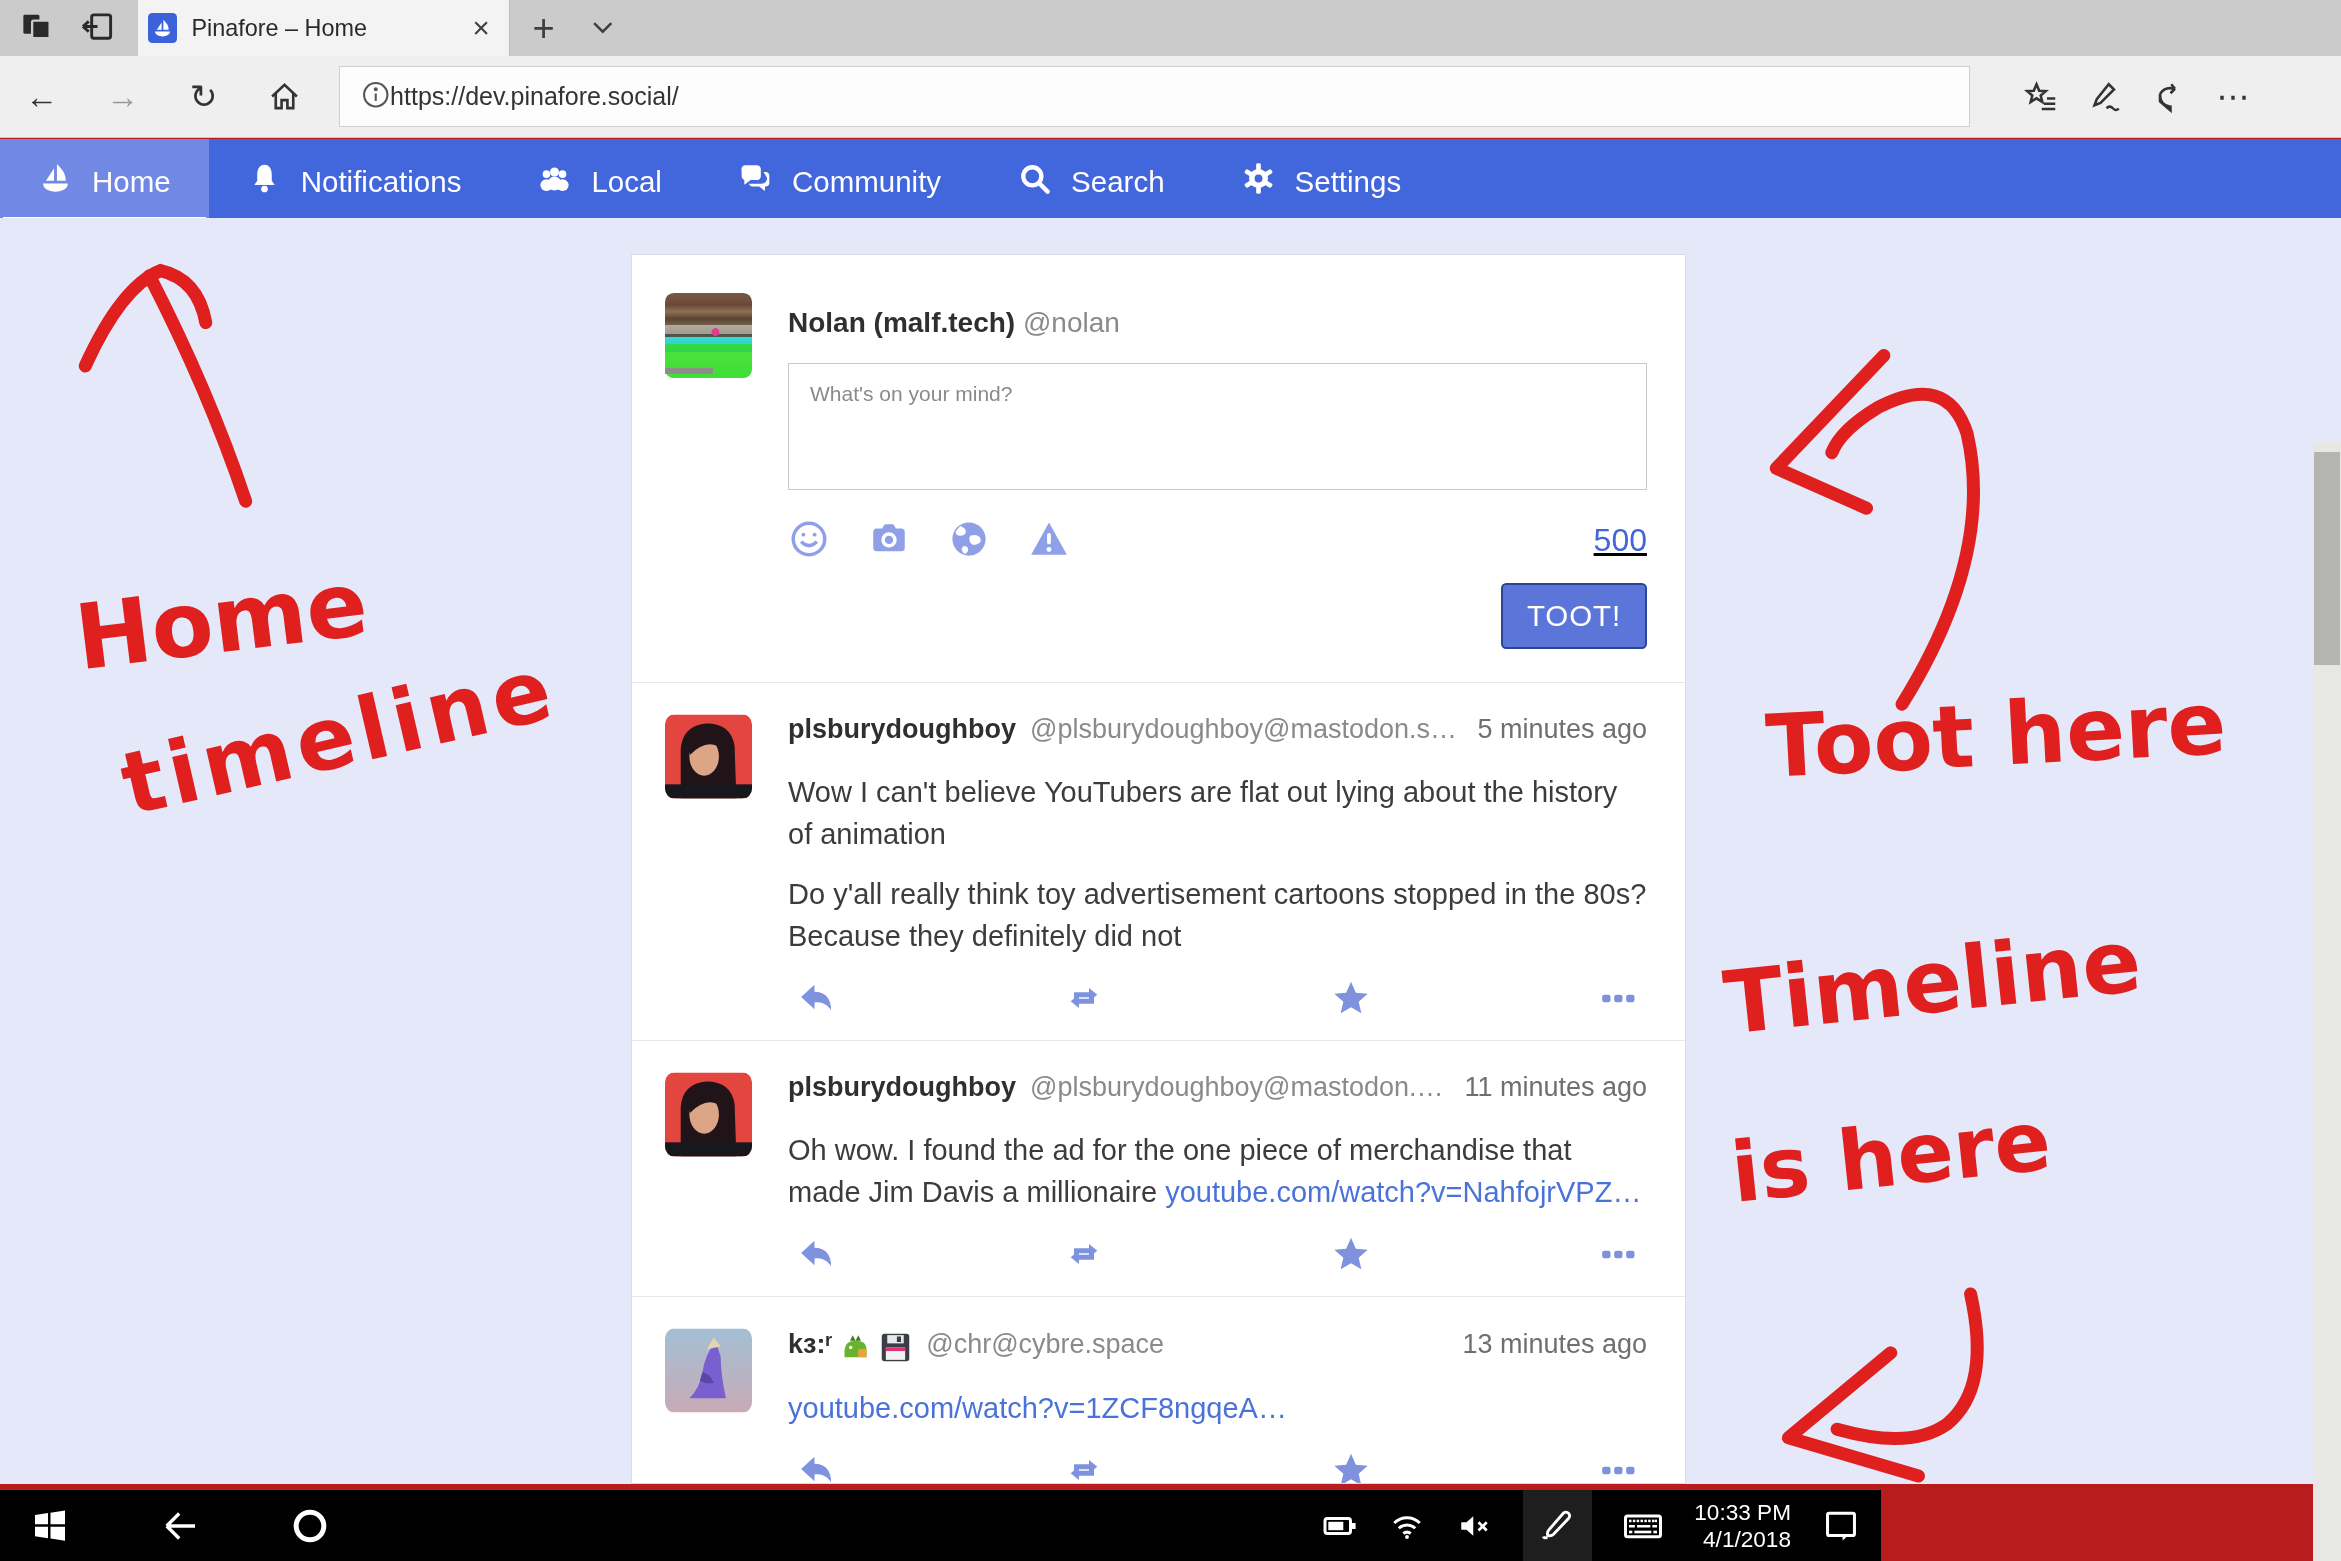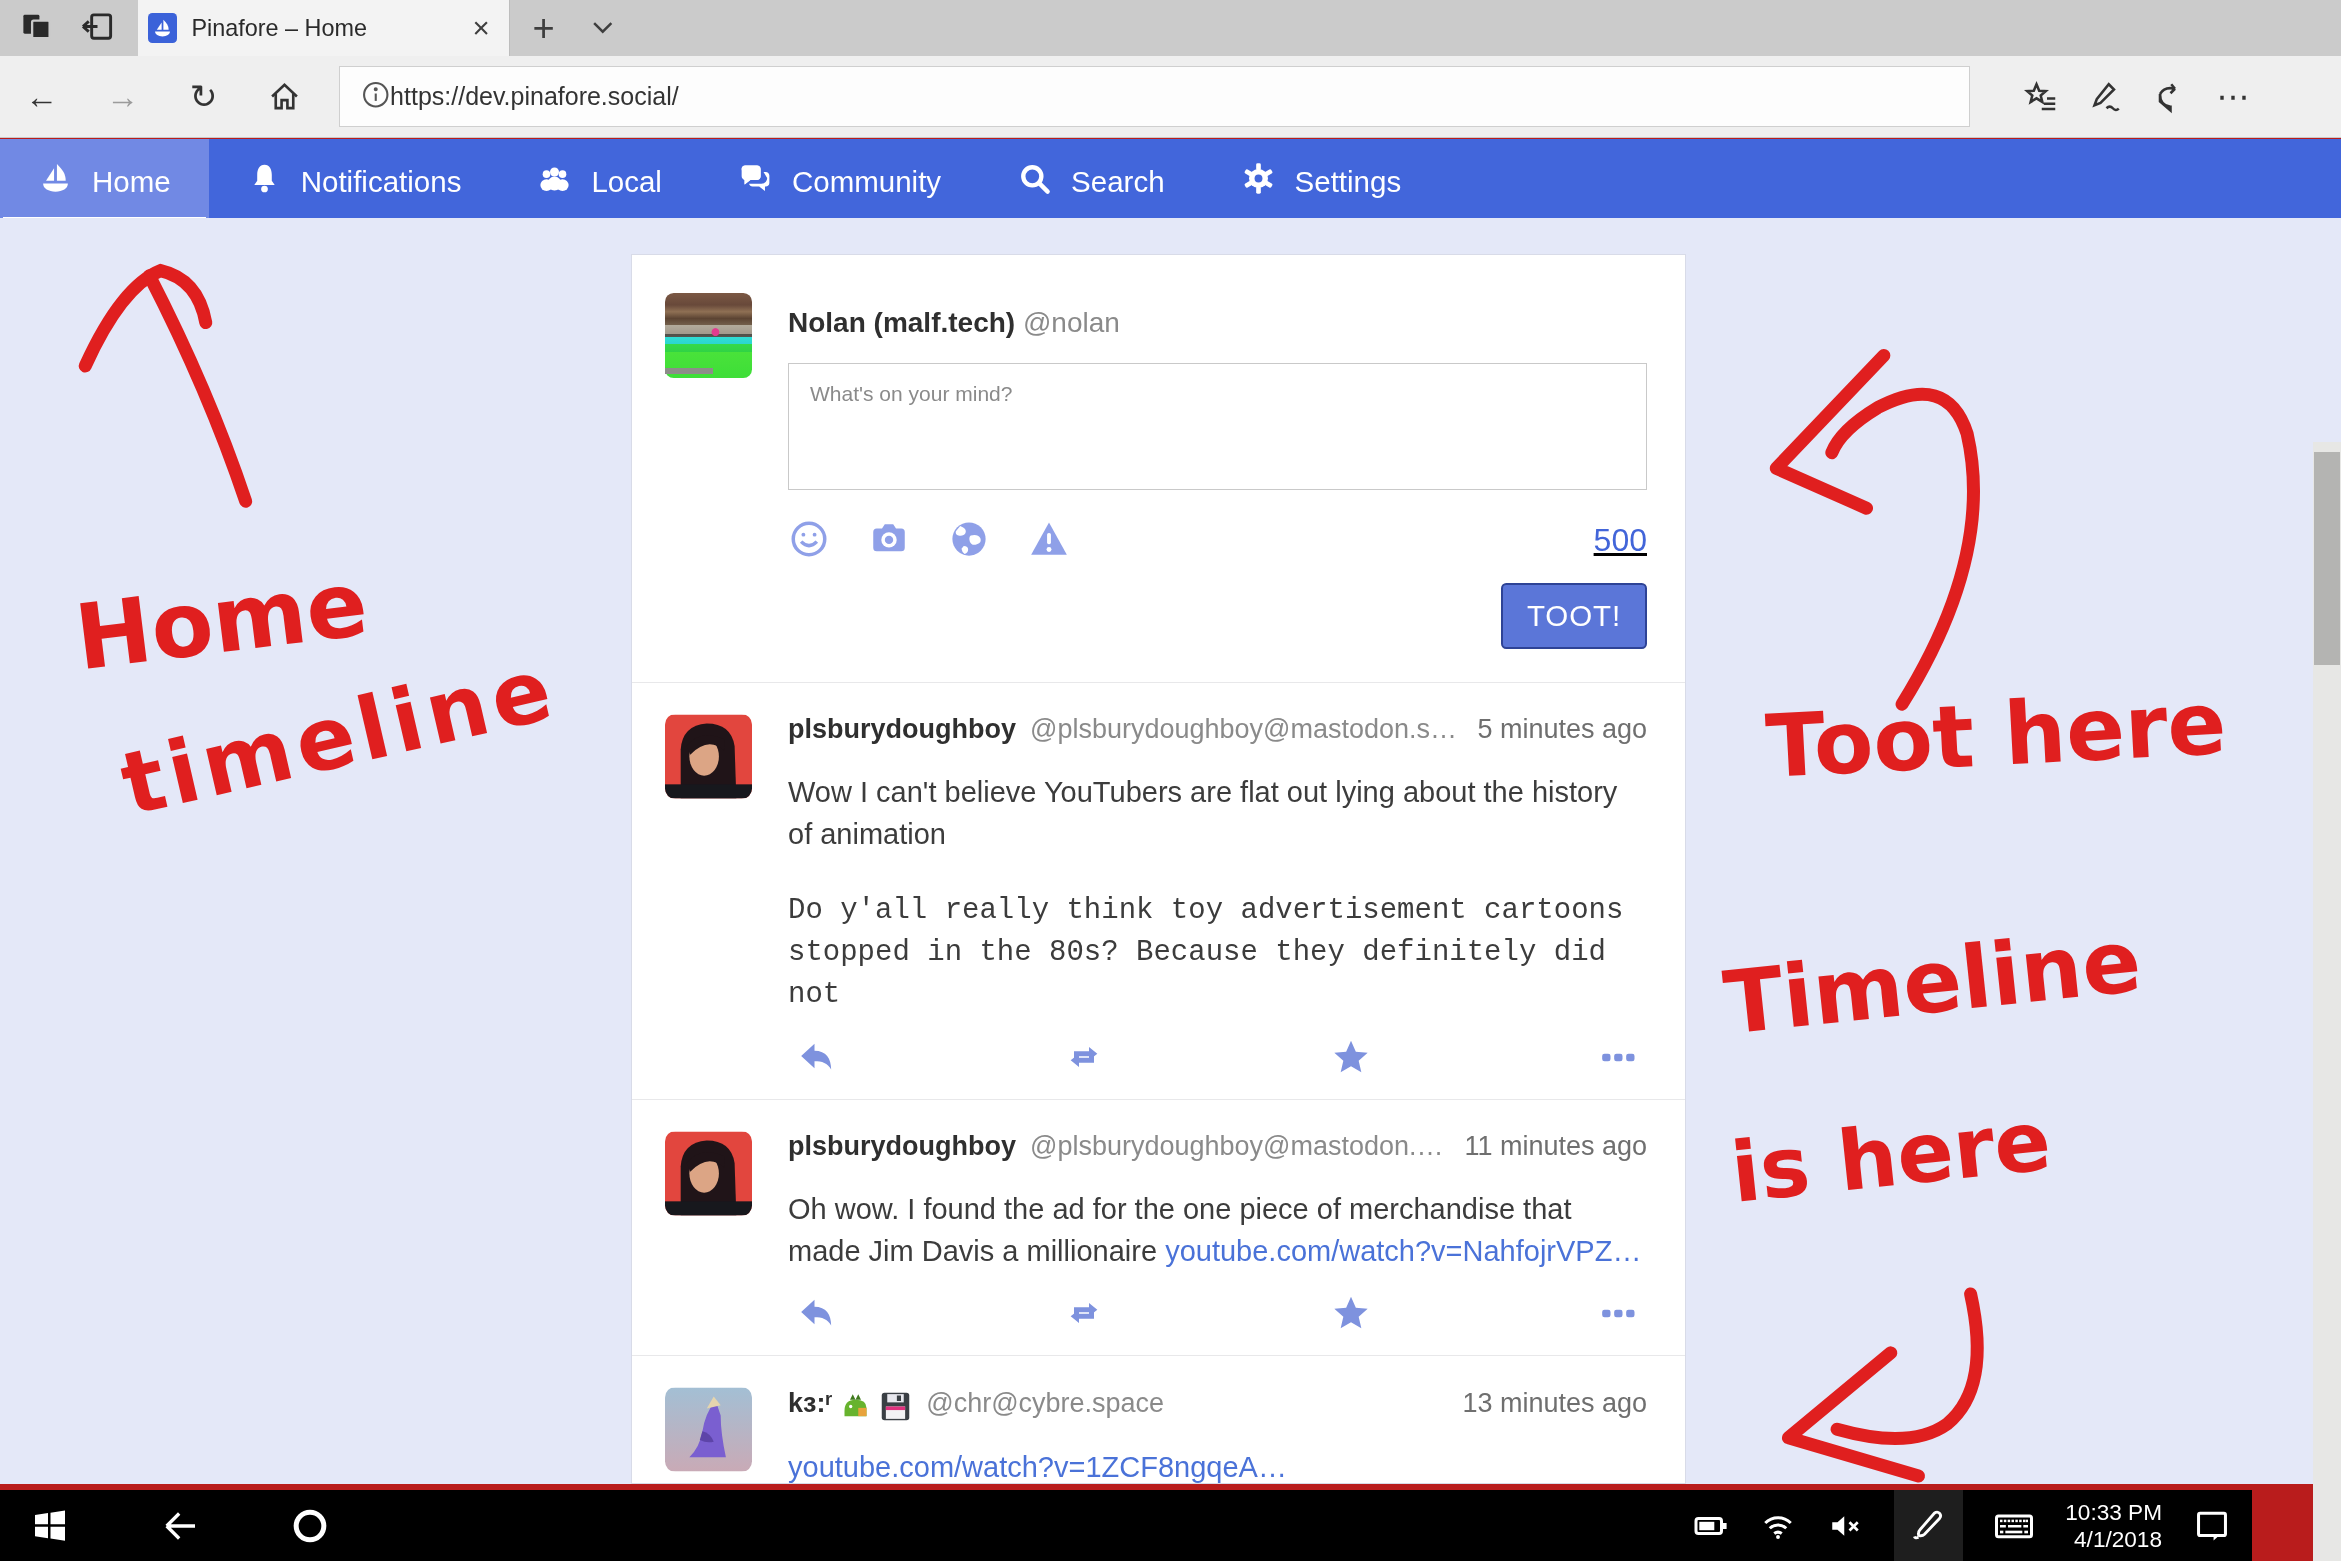--- a/index.html
+++ b/index.html
@@ -53,29 +53,29 @@
     color:#fff;font-size:29.5px;font-family:"Liberation Sans",sans-serif;letter-spacing:0.9px;}
   
   .post{position:relative;border-top:1.7px solid #e8e8ea;padding:31px 38px 21px 156px;}
   .post .avatar{position:absolute;left:33px;top:31px;}
   .post-header{display:flex;align-items:baseline;gap:14px;font-size:27px;}
   .ph-name{font-weight:bold;color:#2f2f2f;white-space:nowrap;display:flex;align-items:center;gap:7px;}
   .ph-handle{color:#8a8a8a;white-space:nowrap;overflow:hidden;text-overflow:ellipsis;min-width:0;}
   .ph-time{color:#6f6f6f;white-space:nowrap;margin-left:auto;}
   .post-body{margin-top:26px;font-size:29px;line-height:42px;color:#3c3c3c;}
   .post-body p{margin:0;}
-  .post-body p + p{margin-top:35px;font-family:Liberation Mono, monospace;}
+  .post-body p + p{margin-top:18px;}
   .post-link{color:#4a72d8;text-decoration:none;}
   .post-actions{display:flex;justify-content:space-between;align-items:center;padding:24px 8.7px 0;height:38px;}
   .name-emoji{display:inline-flex;width:33px;height:33px;position:relative;top:3.5px;}
   
   .scrollbar{position:absolute;right:0;top:224px;width:29.5px;height:1266px;background:#e7e7e5;}
   .scroll-thumb{position:absolute;left:1.7px;right:1.7px;top:10.4px;height:213px;background:#b4b4b2;}
   
-  .taskbar{position:absolute;left:0;top:1490px;width:2252px;height:71px;background:#000;display:flex;align-items:center;z-index:60;}
+  .taskbar{position:absolute;left:0;top:1490px;width:1881px;height:71px;background:#000;display:flex;align-items:center;z-index:60;}
   .tb-left{display:flex;align-items:center;gap:90px;padding-left:29.5px;}
   .tb-right{margin-left:auto;display:flex;align-items:center;gap:31px;padding-right:21px;}
   .tb-btn{display:flex;align-items:center;justify-content:center;height:71px;}
   .tb-btn.tile{background:#1e1e1e;width:69px;}
   .clock{color:#fff;font-size:22.6px;line-height:27px;text-align:right;}
   
   .annotations{position:absolute;left:0;top:0;z-index:50;pointer-events:none;}
   .ink-text{font-family:"DejaVu Sans",sans-serif;font-weight:bold;fill:#e01f1f;}
 </style>
 </head>

